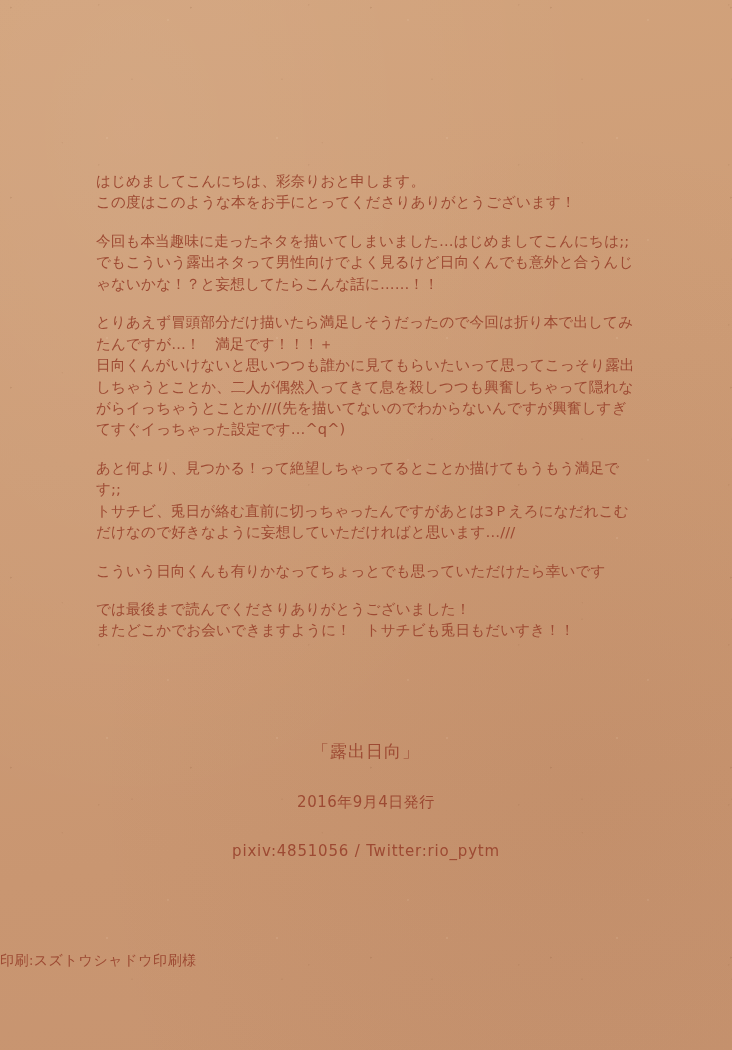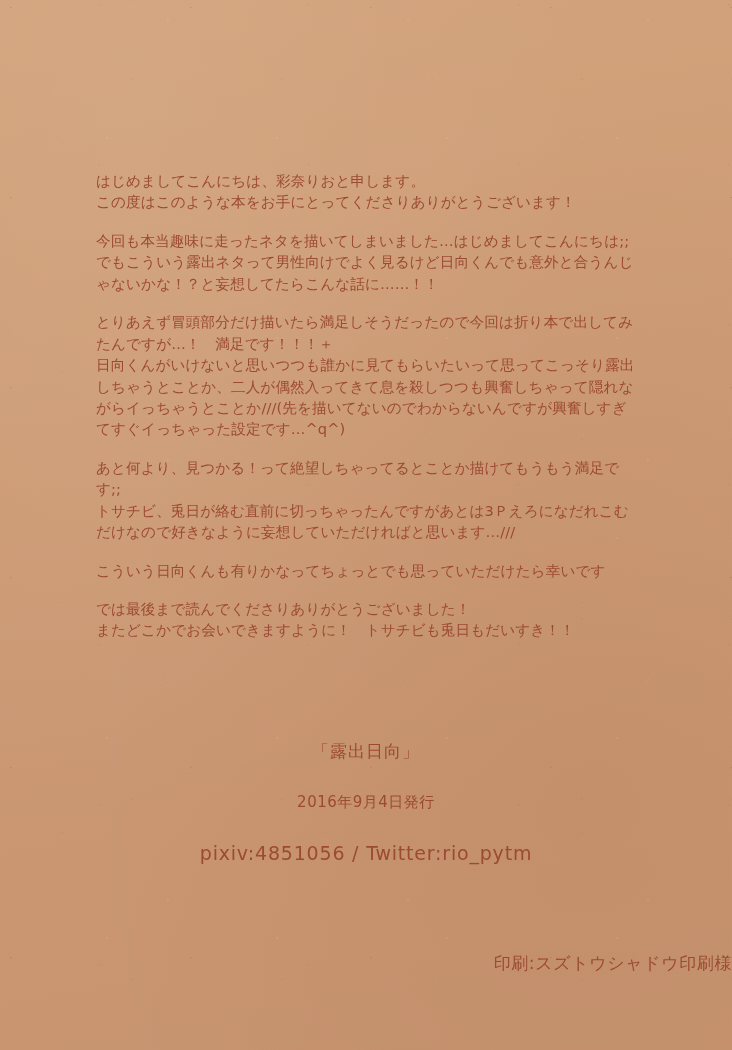--- a/index.html
+++ b/index.html
@@ -67,32 +67,33 @@
     font-size: 17px;
     letter-spacing: 1px;
     margin-bottom: 30px;
   }
   .colophon .date {
     font-size: 15px;
     letter-spacing: 0.5px;
     margin-bottom: 30px;
   }
   .colophon .handles {
-    font-size: 19px;
+    font-size: 15px;
     letter-spacing: 0.8px;
   }
   .printer {
     position: absolute;
     left: 0;
     right: 0;
     top: 952px;
-    text-align: right;
+    text-align: left;
     color: #9d4a33;
-    font-size: 17px;
+    font-size: 14px;
     letter-spacing: 0.6px;
+    font-family: Liberation Serif, serif;
   }
 </style>
 </head>
 <body>
 
 <div class="page">
   <div class="grain"></div>
 
   <div class="body-text">
     <p class="para">はじめましてこんにちは、彩奈りおと申します。

